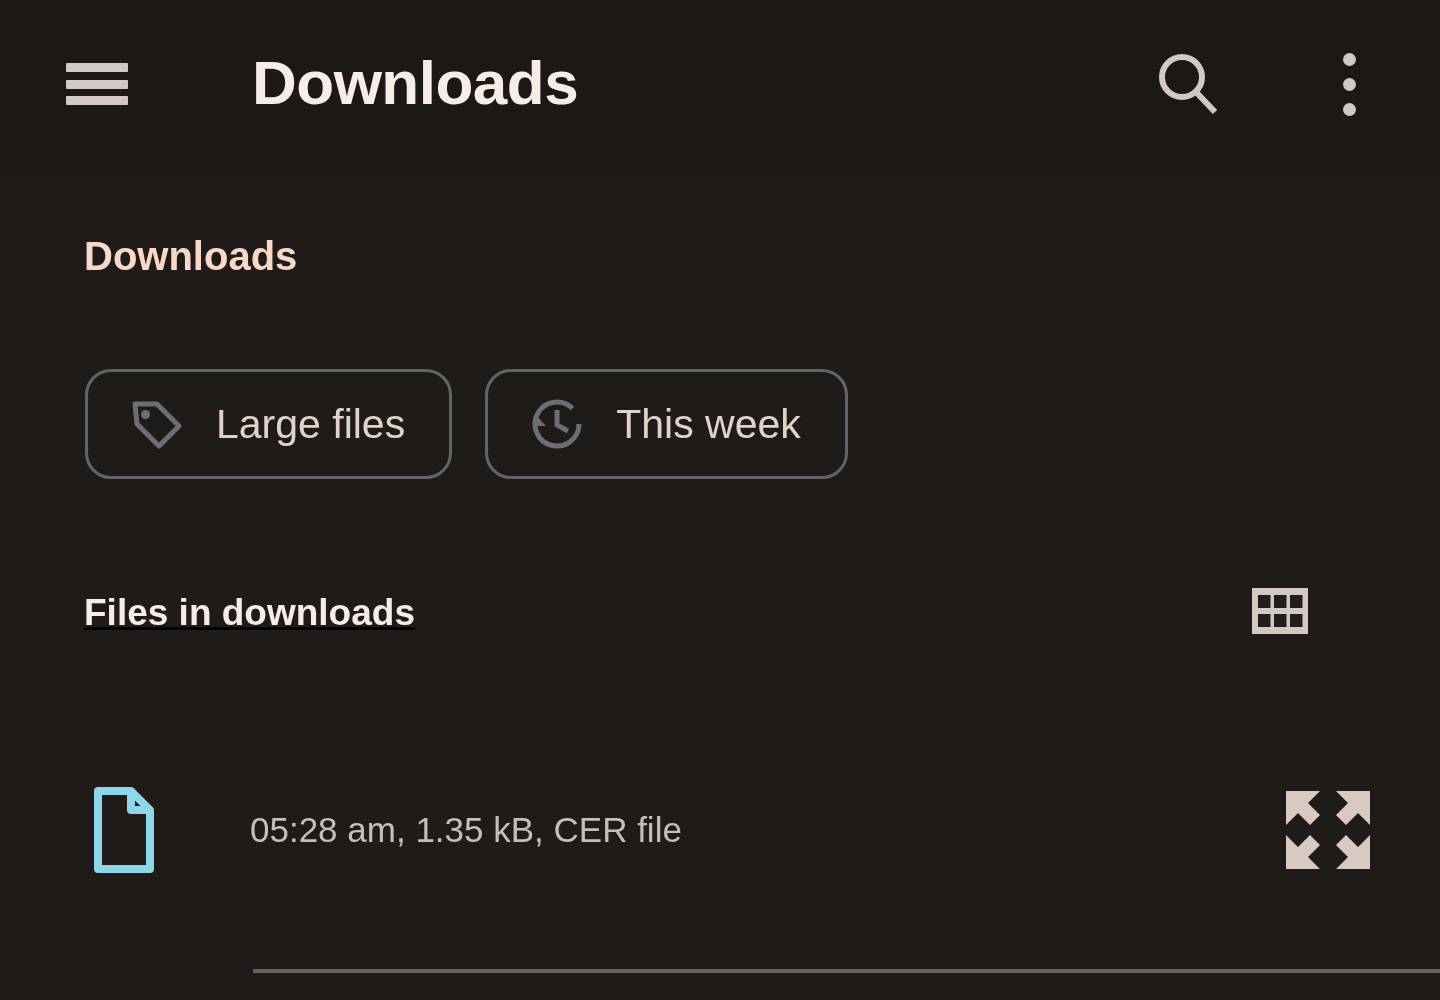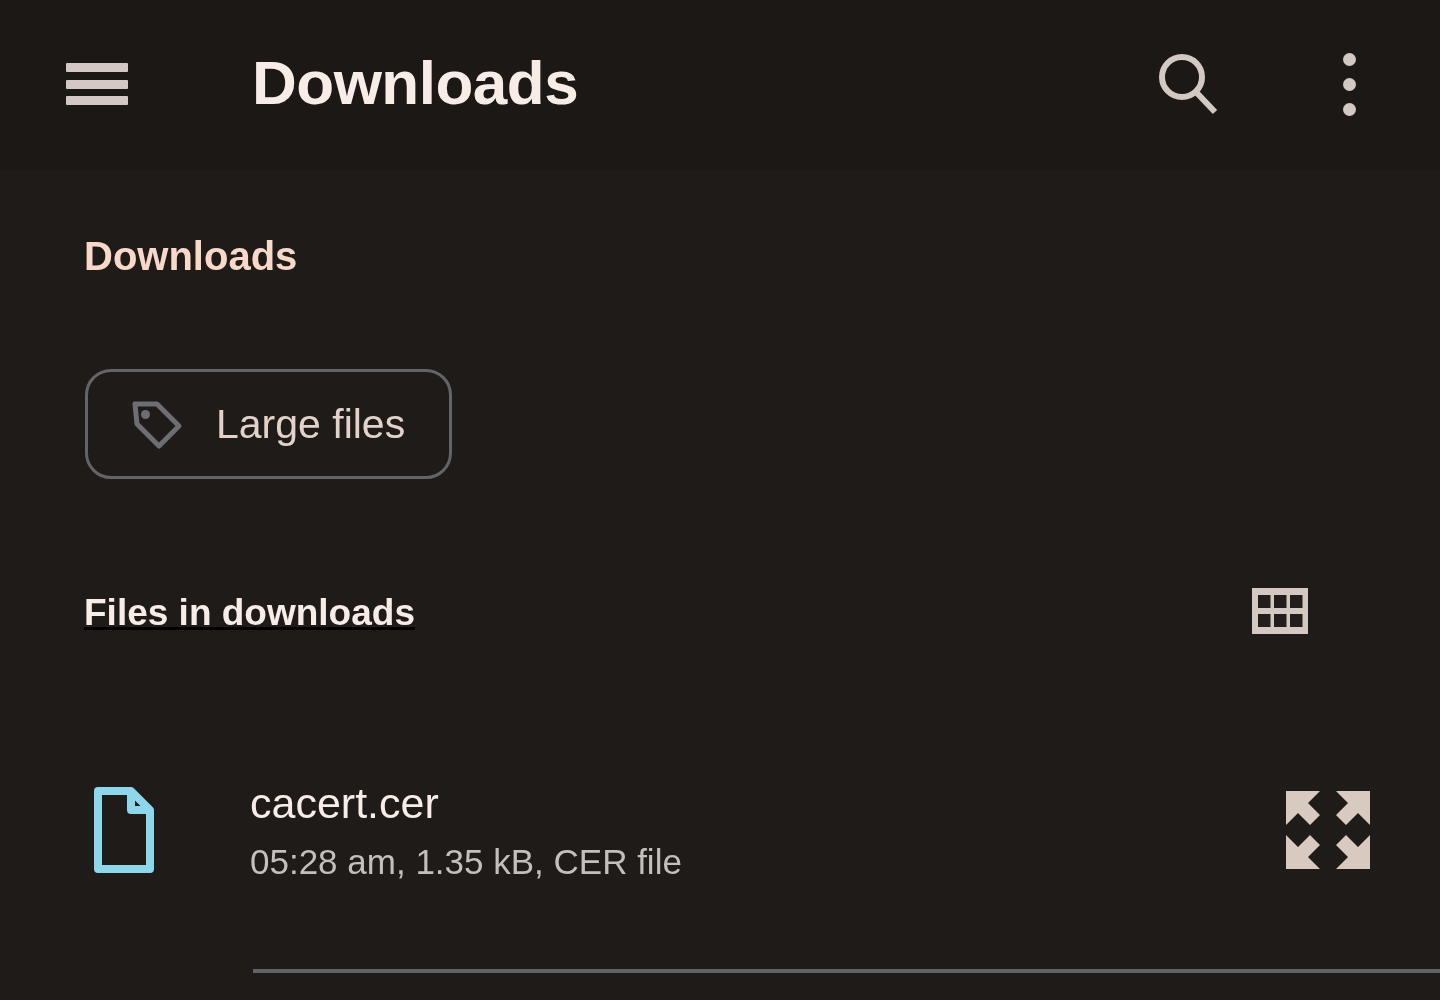--- a/index.html
+++ b/index.html
@@ -243,20 +243,28 @@
 <div class="chips">
 
   <div class="chip">
     <svg width="58" height="58" viewBox="0 0 58 58">
       <path d="M7 9 h22 l22 22 -20 20 -22 -22 z" fill="none" stroke="#6c6e73" stroke-width="5" stroke-linejoin="round"></path>
       <circle cx="17.5" cy="19.5" r="4.5" fill="#6c6e73"></circle>
     </svg>
     <span class="chip-label">Large files</span>
   </div>
 
+  <div class="chip">
+    <svg width="58" height="58" viewBox="0 0 58 58">
+      <path d="M7 29 a22 22 0 1 1 6.5 15.6" fill="none" stroke="#6c6e73" stroke-width="5" stroke-linecap="butt" transform="rotate(180 29 29)"></path>
+      <path d="M7 19 L7 31 L18 31 Z" fill="#6c6e73"></path>
+      <path d="M29 15 L29 30 L40 36" fill="none" stroke="#6c6e73" stroke-width="5" stroke-linecap="butt"></path>
+    </svg>
+    <span class="chip-label">This week</span>
+  </div>
 </div>
 
 <div class="files-header">
   <div class="files-header-label">Files in downloads</div>
   <svg class="grid-toggle" viewBox="0 0 56 46">
     <rect x="0" y="0" width="56" height="46" fill="#d4c8c2"></rect>
     <rect x="6" y="7" width="12.5" height="13" fill="#221e1c"></rect>
     <rect x="22" y="7" width="12.5" height="13" fill="#221e1c"></rect>
     <rect x="38" y="7" width="12.5" height="13" fill="#221e1c"></rect>
     <rect x="6" y="26" width="12.5" height="13" fill="#221e1c"></rect>
@@ -268,21 +276,20 @@
 <div class="file-row">
 
   <div class="file-icon-wrap">
     <svg width="64" height="86" viewBox="0 0 64 86">
       <path d="M6 4 h33 l19 19 v59 h-52 z" fill="none" stroke="#8ed6ea" stroke-width="8" stroke-linejoin="round"></path>
       <path d="M39 4 v19 h19" fill="none" stroke="#8ed6ea" stroke-width="8" stroke-linejoin="round"></path>
     </svg>
   </div>
 
   <div class="file-text">
-    <div class="file-name">cacert.cer</div>
     <div class="file-meta">05:28 am, 1.35 kB, CER file</div>
   </div>
 
   <svg class="expand-btn" viewBox="0 0 96 90">
 
     <path d="M6 6 h34 l-12 12 12 12 -10 10 -12 -12 -12 12 z" fill="#d8c9c1"></path>
 
     <path d="M90 6 h-34 l12 12 -12 12 10 10 12 -12 12 12 z" fill="#d8c9c1"></path>
 
     <path d="M6 84 h34 l-12 -12 12 -12 -10 -10 -12 12 -12 -12 z" fill="#d8c9c1"></path>

